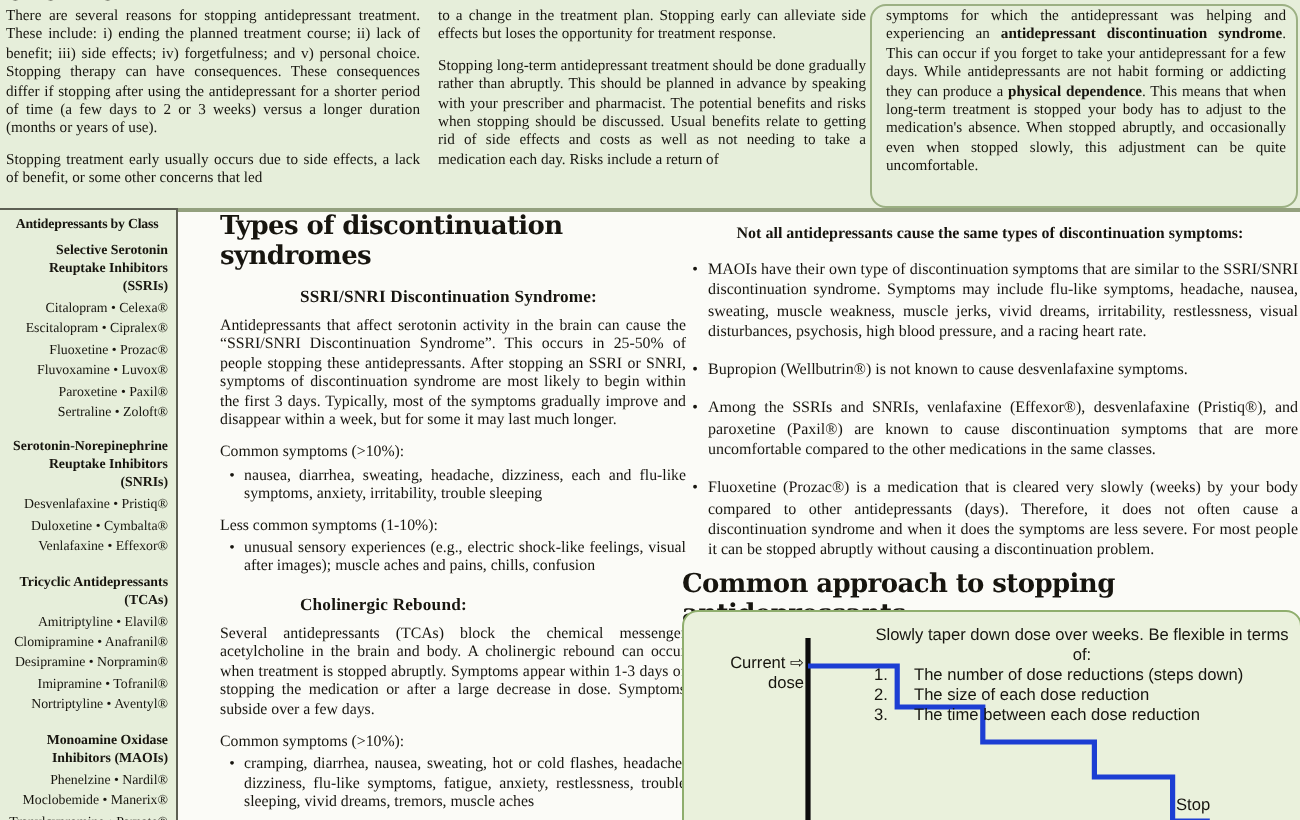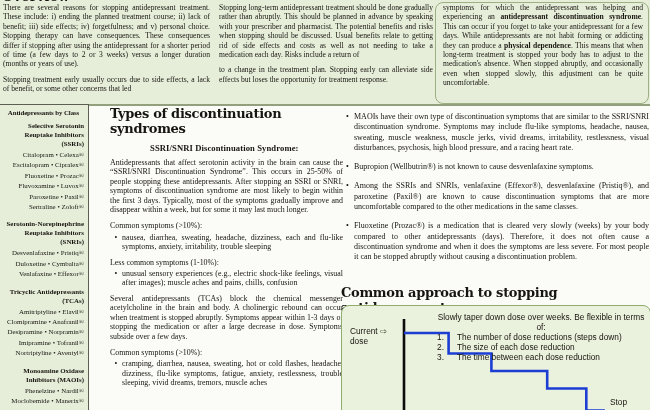--- a/index.html
+++ b/index.html
@@ -67,42 +67,42 @@
   .chartbox{
     position:absolute; left:341px; top:305px; width:308px; height:115px;
     background:#eaf1dc; border:1px solid #8fae6d; border-radius:8px;
     font-family:"Liberation Sans", sans-serif;
   }
   .chart-note{position:absolute; left:94px; top:6px; width:210px; font-size:8.3px; line-height:10px;text-align:center;}
   .flex-item{display:flex; font-size:8.3px; line-height:10px;}
   .flex-item .num{width:9px; flex:0 0 9px;}
   .flex-item .gap{width:12px; flex:0 0 12px;}
   .cur-label{
-    position:absolute; left:8px; top:20px; width:52px; text-align:left;
+    position:absolute; left:8px; top:20px; width:52px; text-align:right;
     font-size:8.3px; line-height:10px;
   }
-  .stop-label{position:absolute; left:268px; top:91px; font-size:8.3px;}
+  .stop-label{position:absolute; left:246px; top:91px; font-size:8.3px;}
   .chart-svg{position:absolute; left:0; top:0;}
 </style>
 </head>
 <body>
 
 <div id="page">
 
   <div class="band">
     <div class="band-title">Overview</div>
 
     <div class="band-col" id="ov-col1">
       <p>There are several reasons for stopping antidepressant treatment. These include: i) ending the planned treatment course; ii) lack of benefit; iii) side effects; iv) forgetfulness; and v) personal choice. Stopping therapy can have consequences. These consequences differ if stopping after using the antidepressant for a shorter period of time (a few days to 2 or 3 weeks) versus a longer duration (months or years of use).</p>
       <p>Stopping treatment early usually occurs due to side effects, a lack of benefit, or some other concerns that led</p>
     </div>
 
     <div class="band-col" id="ov-col2">
+      <p>to a change in the treatment plan. Stopping early can alleviate side effects but loses the opportunity for treatment response.</p>
       <p>Stopping long-term antidepressant treatment should be done gradually rather than abruptly. This should be planned in advance by speaking with your prescriber and pharmacist. The potential benefits and risks when stopping should be discussed. Usual benefits relate to getting rid of side effects and costs as well as not needing to take a medication each day. Risks include a return of</p>
-      <p>to a change in the treatment plan. Stopping early can alleviate side effects but loses the opportunity for treatment response.</p>
     </div>
 
     <div class="col3-box"></div>
     <div class="band-col" id="ov-col3">
       <p><span>symptoms for which the antidepressant was helping and experiencing an </span><strong>antidepressant discontinuation syndrome</strong><span>. This can occur if you forget to take your antidepressant for a few days. While antidepressants are not habit forming or addicting they can produce a </span><strong>physical dependence</strong><span>. This means that when long-term treatment is stopped your body has to adjust to the medication's absence. When stopped abruptly, and occasionally even when stopped slowly, this adjustment can be quite uncomfortable.</span></p>
     </div>
   </div>
 
   <div class="sidebar">
     <div class="sidebar-title">Antidepressants by Class</div>
@@ -152,30 +152,32 @@
       <span class="dot">•</span>
       <span class="btxt">nausea, diarrhea, sweating, headache, dizziness, each and flu-like symptoms, anxiety, irritability, trouble sleeping</span>
     </div>
 
     <div class="sym-label">Less common symptoms (1-10%):</div>
     <div class="bullet">
       <span class="dot">•</span>
       <span class="btxt">unusual sensory experiences (e.g., electric shock-like feelings, visual after images); muscle aches and pains, chills, confusion</span>
     </div>
 
+    <div class="h2" style="margin-top:9px;">Cholinergic Rebound:</div>
     <p class="body-p">Several antidepressants (TCAs) block the chemical messenger acetylcholine in the brain and body. A cholinergic rebound can occur when treatment is stopped abruptly. Symptoms appear within 1-3 days of stopping the medication or after a large decrease in dose. Symptoms subside over a few days.</p>
 
     <div class="sym-label">Common symptoms (&gt;10%):</div>
     <div class="bullet">
       <span class="dot">•</span>
       <span class="btxt">cramping, diarrhea, nausea, sweating, hot or cold flashes, headache, dizziness, flu-like symptoms, fatigue, anxiety, restlessness, trouble sleeping, vivid dreams, tremors, muscle aches</span>
     </div>
   </div>
 
   <div class="rightsec">
+    <div class="notall-head">Not all antidepressants cause the same types of discontinuation symptoms:</div>
 
     <div class="rbullet">
       <span class="dot">•</span>
       <span class="btxt">MAOIs have their own type of discontinuation symptoms that are similar to the SSRI/SNRI discontinuation syndrome. Symptoms may include flu-like symptoms, headache, nausea, sweating, muscle weakness, muscle jerks, vivid dreams, irritability, restlessness, visual disturbances, psychosis, high blood pressure, and a racing heart rate.</span>
     </div>
     <div class="rbullet">
       <span class="dot">•</span>
       <span class="btxt">Bupropion (Wellbutrin®) is not known to cause desvenlafaxine symptoms.</span>
     </div>
     <div class="rbullet">

